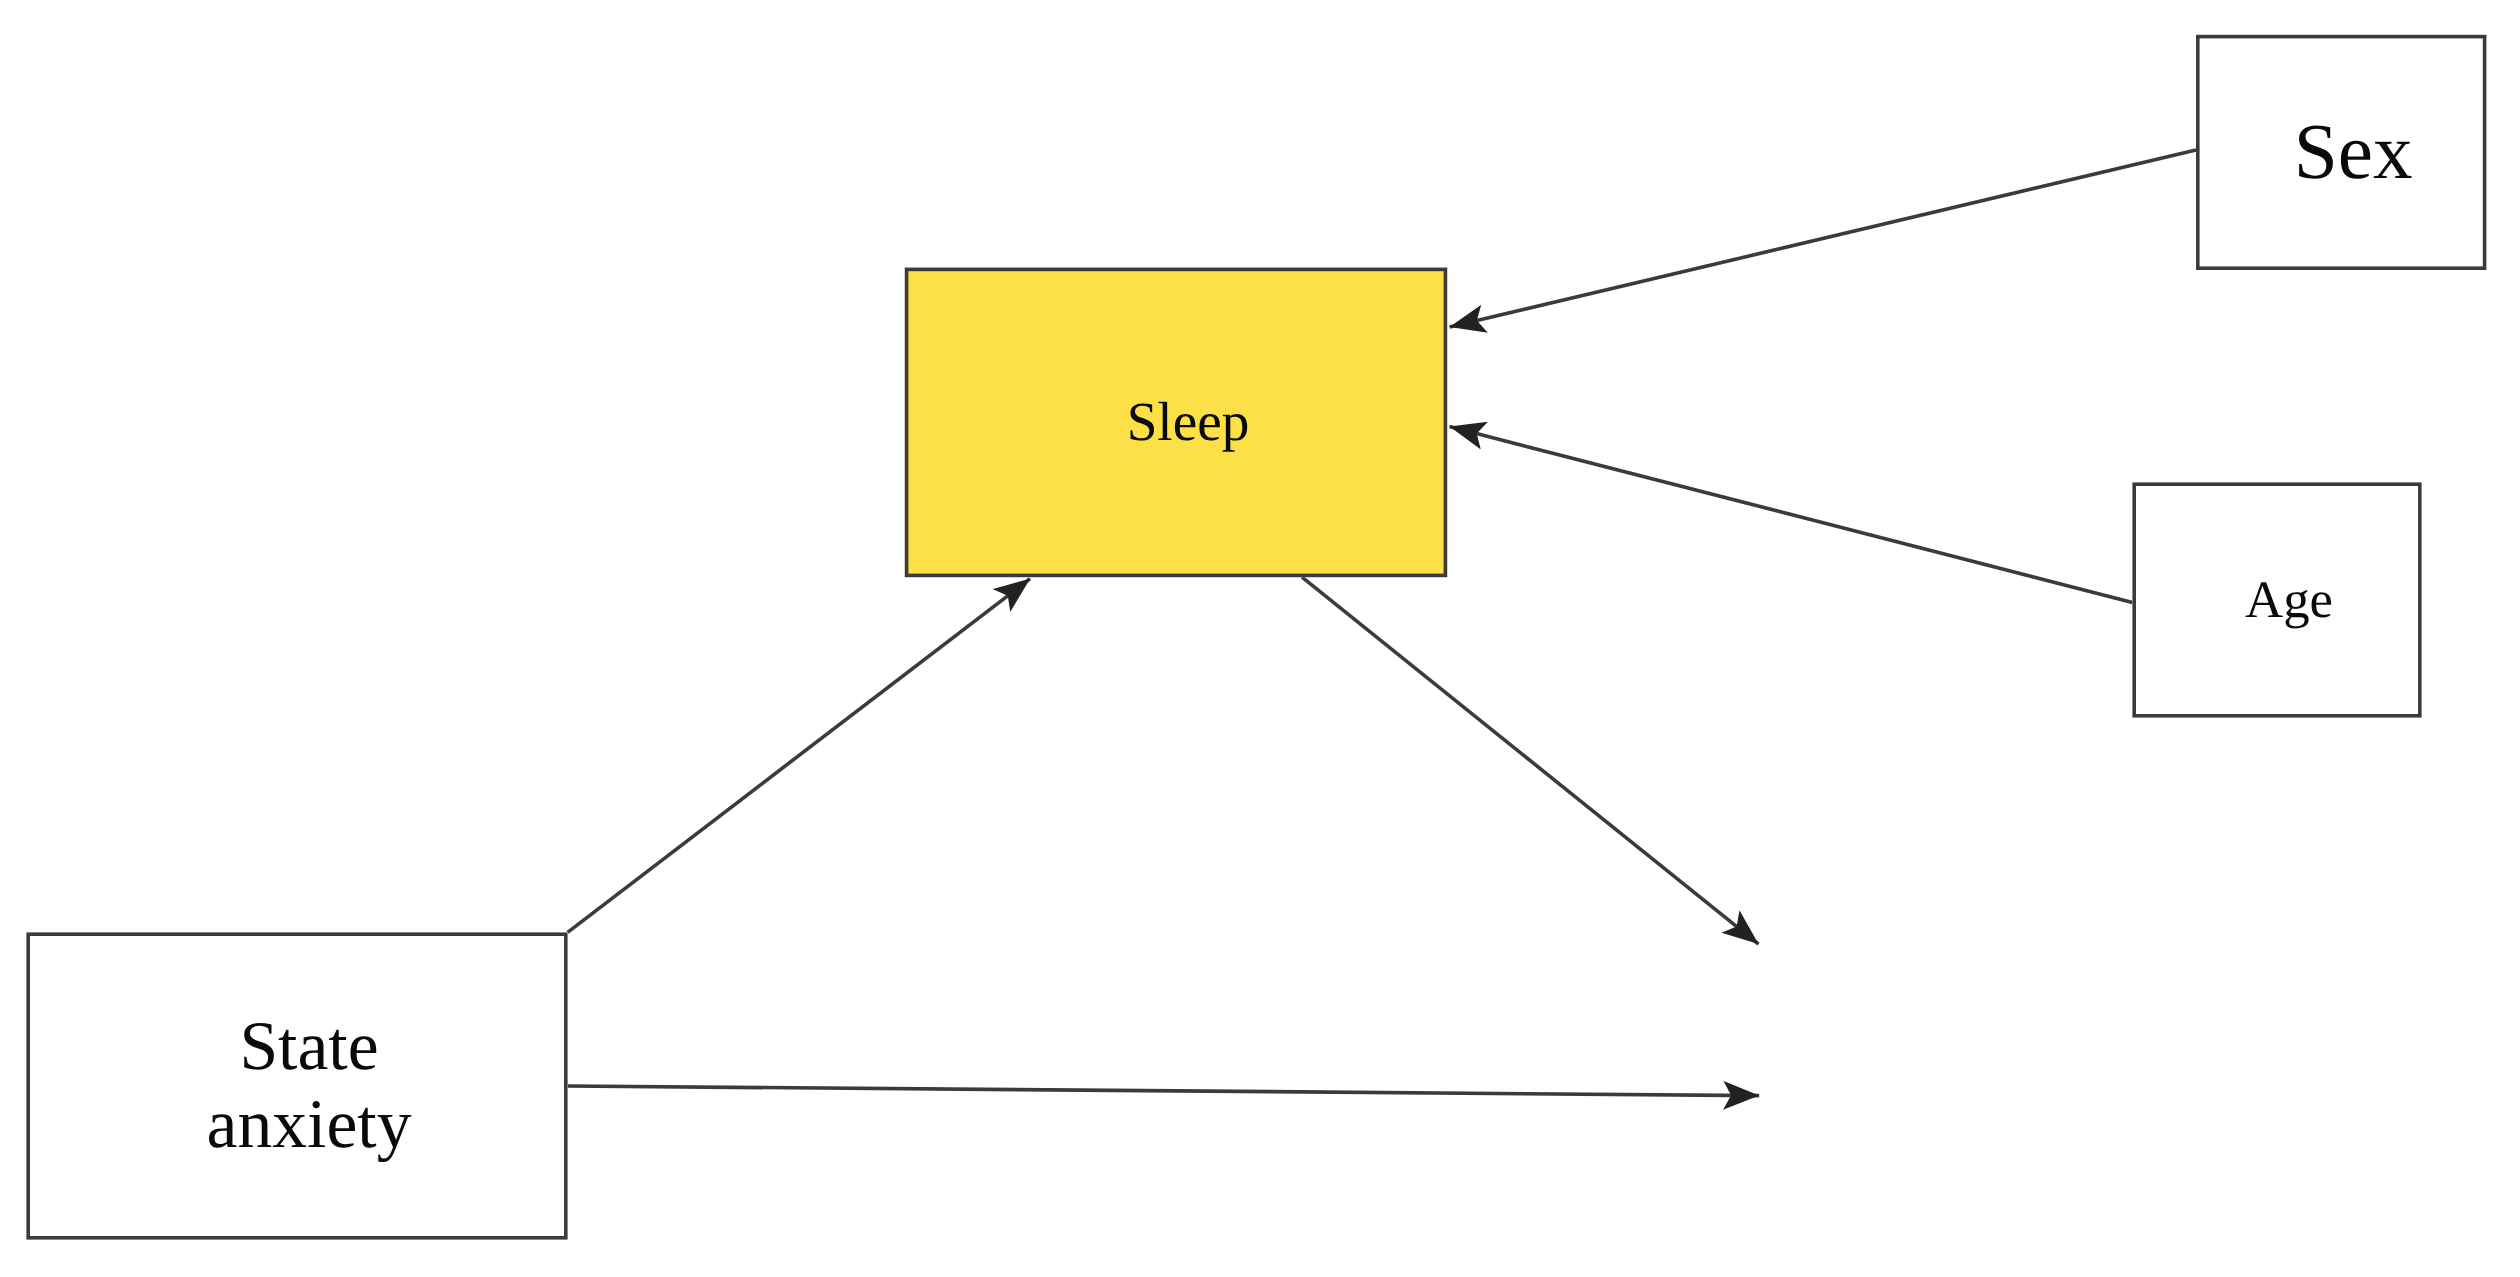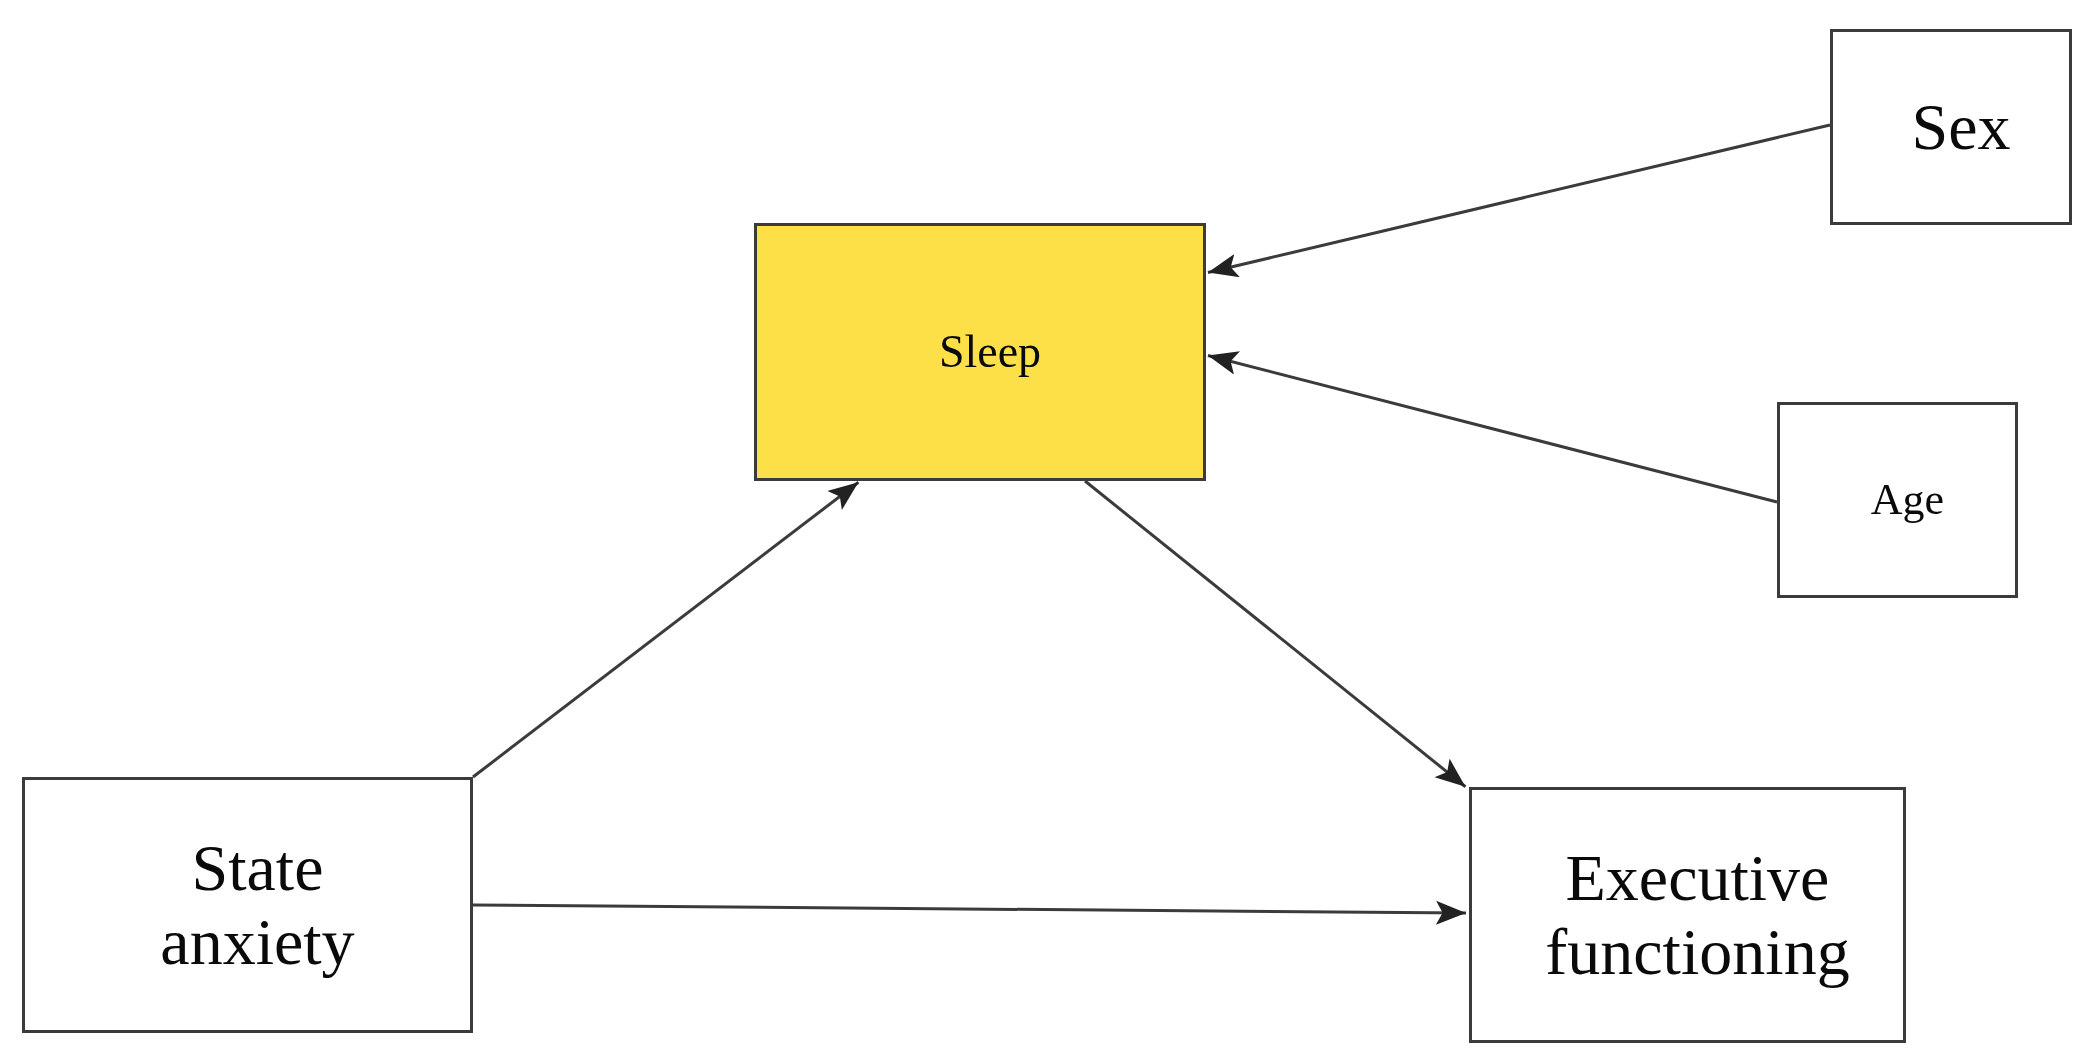--- a/index.html
+++ b/index.html
@@ -71,23 +71,19 @@
   </div>
 
   <div class="node" style="left: 1830px; top: 29px; width: 242px; height: 196px; border-color: rgb(59, 59, 59); background: rgb(255, 255, 255); color: rgb(10, 10, 10); border-width: 3px; font-size: 66px;">
     <span class="node-label">Sex</span>
   </div>
 
   <div class="node" style="left: 1777px; top: 402px; width: 241px; height: 196px; border-color: rgb(59, 59, 59); background: rgb(255, 255, 255); color: rgb(10, 10, 10); border-width: 3px; font-size: 44px;">
     <span class="node-label">Age</span>
   </div>
 
-  <div class="node" style="left: 22px; top: 777px; width: 451px; height: 256px; border-color: rgb(59, 59, 59); background: rgb(255, 255, 255); color: rgb(10, 10, 10); border-width: 3px; font-size: 66px;">
+  <div class="node" style="left: 22px; top: 777px; width: 451px; height: 256px; border-color: rgb(59, 59, 59); background: rgb(255, 255, 255); color: rgb(10, 10, 10); border-width: 3px; font-size: 58px;">
     <span class="node-label">State
 anxiety</span>
   </div>
 
-  <div class="node" style="left: 1469px; top: 787px; width: 437px; height: 256px; border-color: rgb(59, 59, 59); background: rgb(255, 255, 255); color: rgb(10, 10, 10); border-width: 3px; font-size: 66px;">
-    <span class="node-label">Executive
-functioning</span>
-  </div>
 
 </div>
 
 </body></html>

